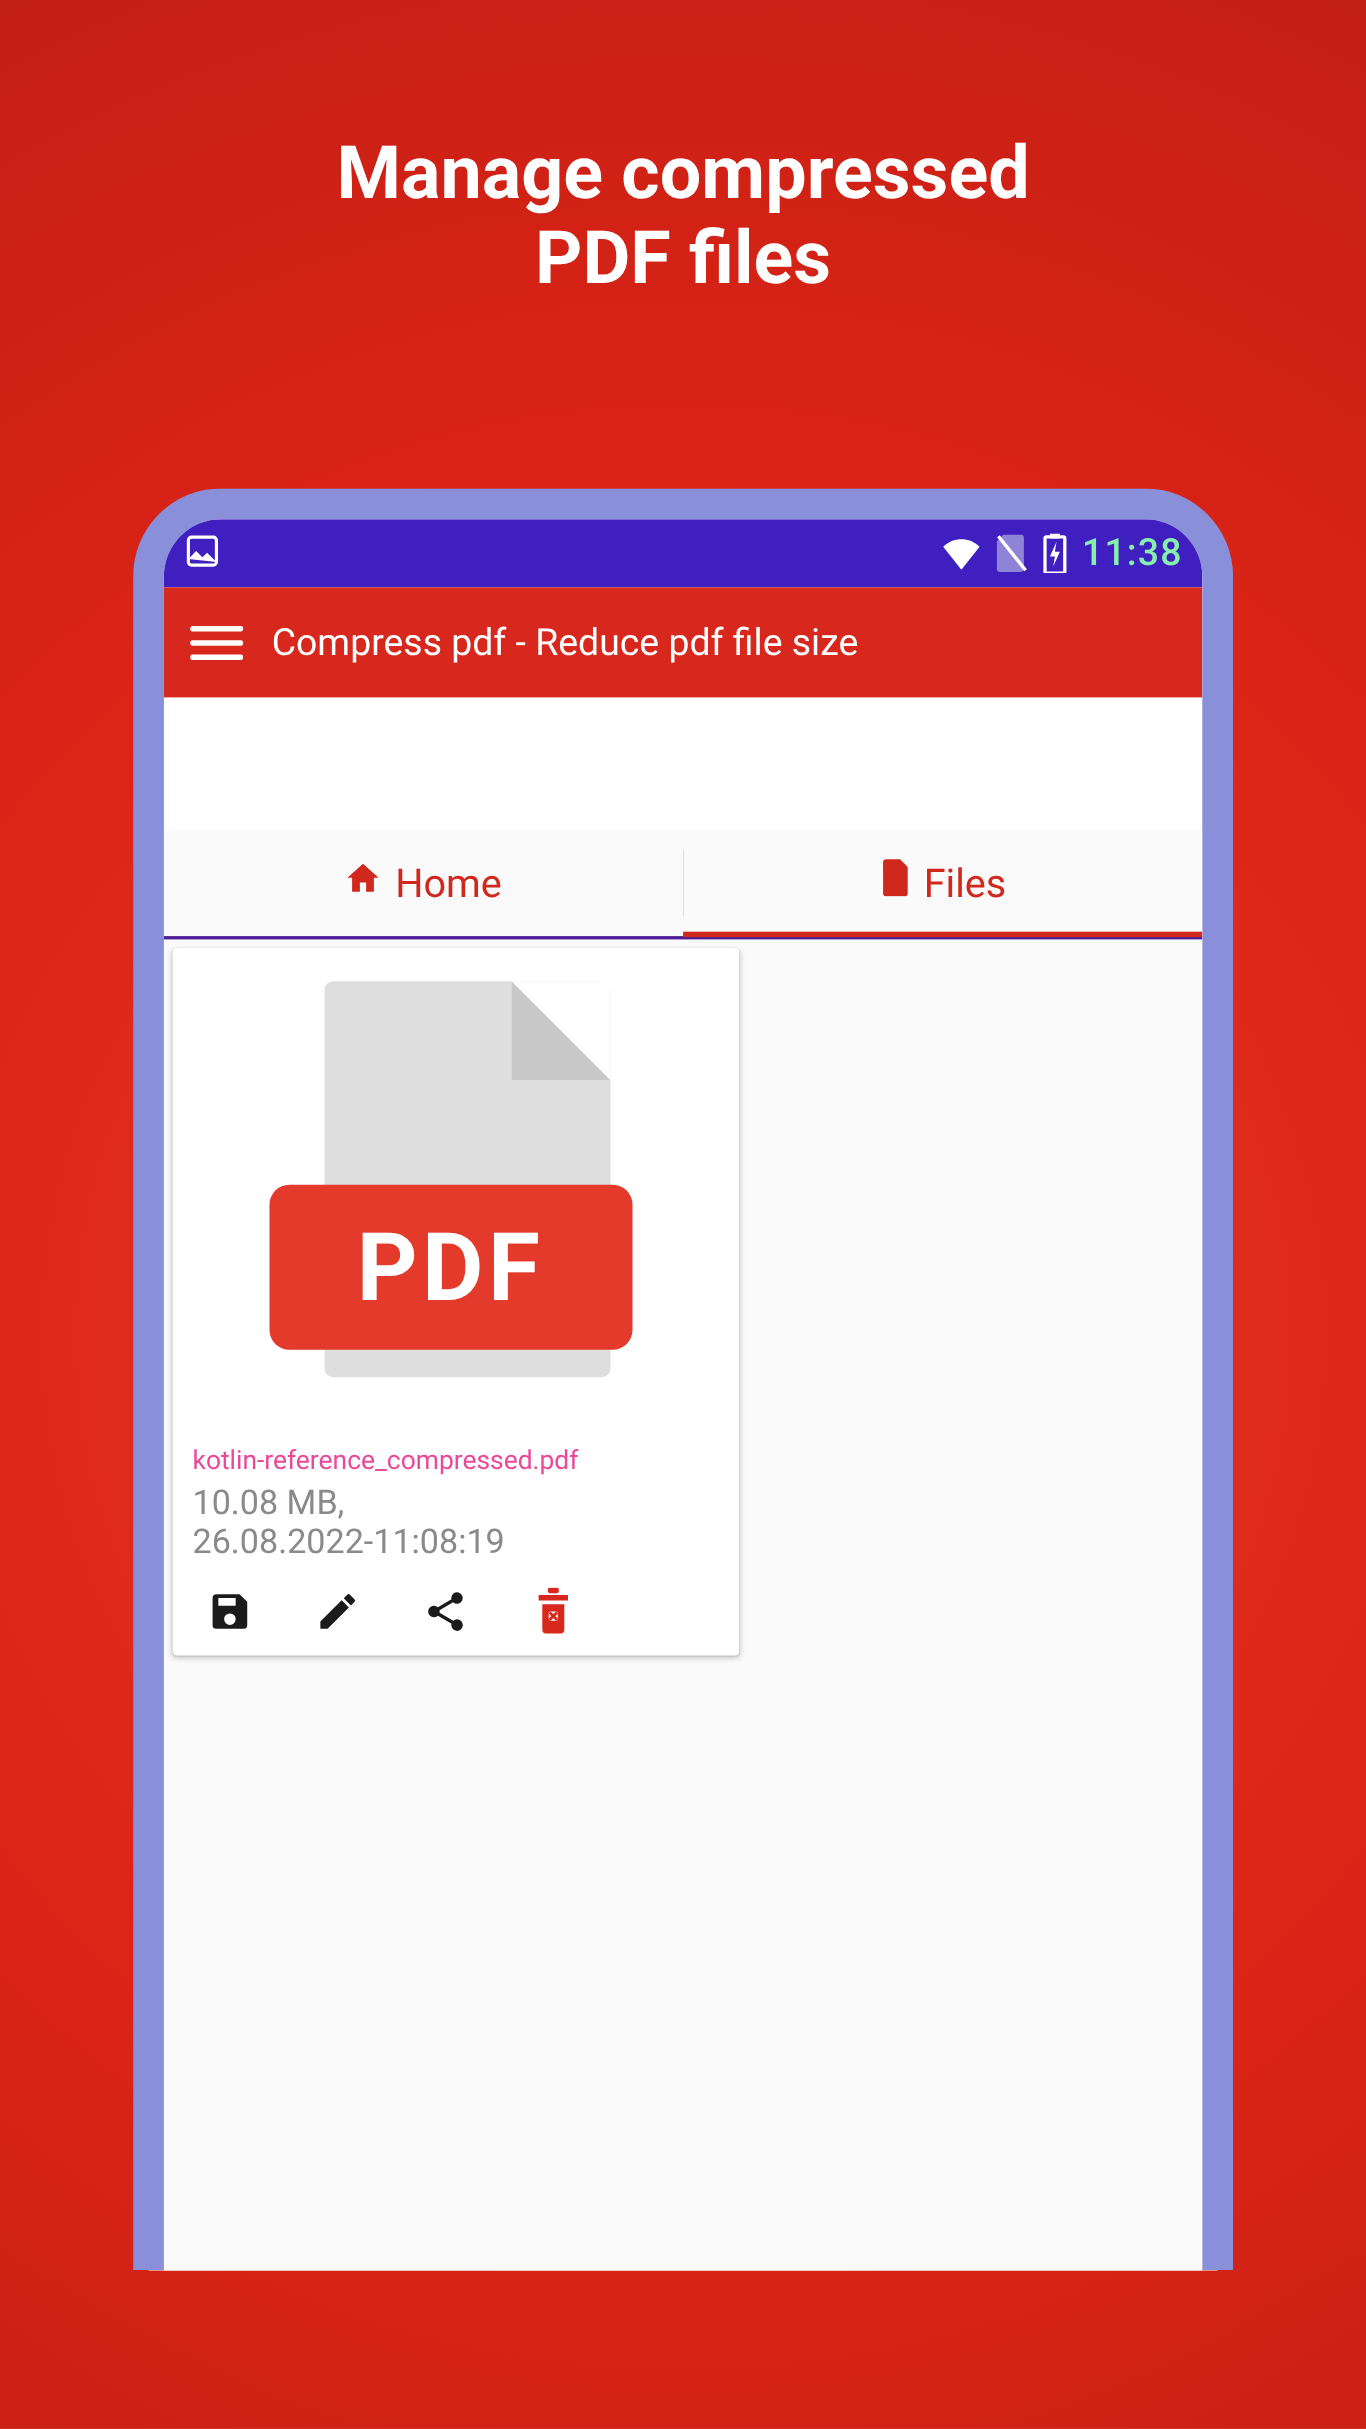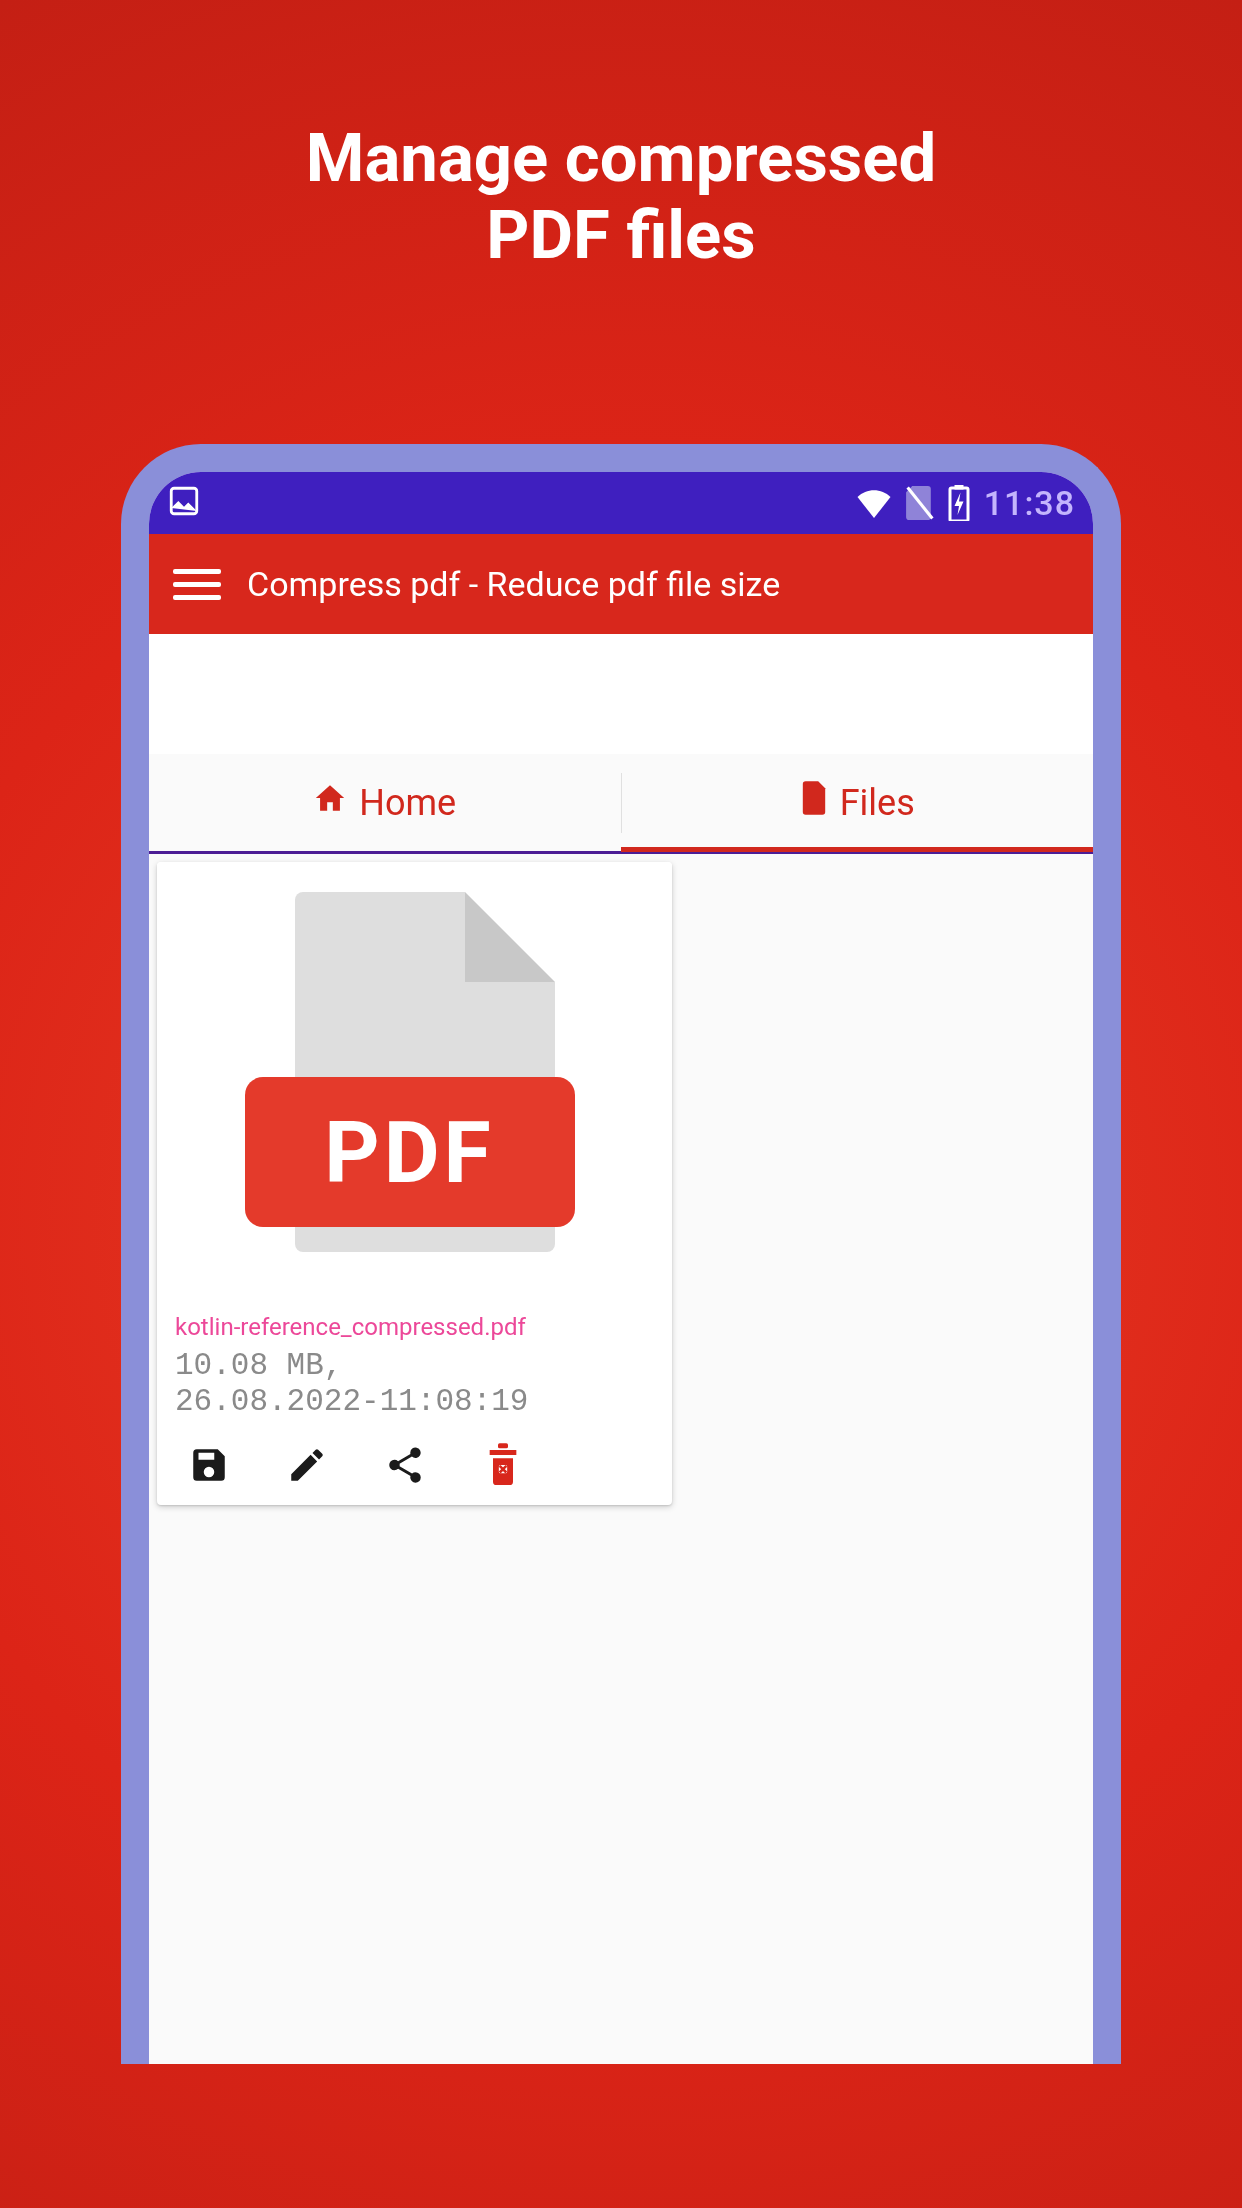--- a/index.html
+++ b/index.html
@@ -42,21 +42,21 @@
     overflow: hidden;
     position: relative;
   }
   .status-bar {
     height: 62px;
     background: #3f1fbf;
     display: flex;
     align-items: center;
     justify-content: space-between;
     padding: 16px 18px;
-    color: #c4b5fd;
+    color: #86efac;
   }
   .status-left, .status-right { display: flex; align-items: center; gap: 14px; }
   .status-right svg { display: block; }
   .status-time { font-size: 34px; font-weight: 500; letter-spacing: 1px; }
   .app-toolbar {
     height: 100px;
     background: #d8271c;
     display: flex;
     align-items: center;
     gap: 26px;
@@ -147,21 +147,21 @@
     align-items: center;
     justify-content: center;
     color: #ffff料;
     color: #ffffff;
     font-size: 86px;
     font-weight: 700;
     letter-spacing: 4px;
   }
   .file-meta { padding: 12px 18px 14px 18px; }
   .file-name { font-size: 24px; color: #ec4899; line-height: 1.15; word-break: break-all; }
-  .file-sub { font-size: 31px; color: #8a8a8a; line-height: 1.18; margin-top: 6px; font-family: Liberation Mono, monospace; }
+  .file-sub { font-size: 31px; color: #8a8a8a; line-height: 1.18; margin-top: 6px; }
   .file-actions {
     display: flex;
     align-items: center;
     gap: 50px;
     padding: 6px 12px 16px 28px;
   }
   .act-btn { width: 48px; height: 48px; display: flex; align-items: center; justify-content: center; cursor: pointer; }
   .act-btn svg { display: block; }
 </style>
 </head>

